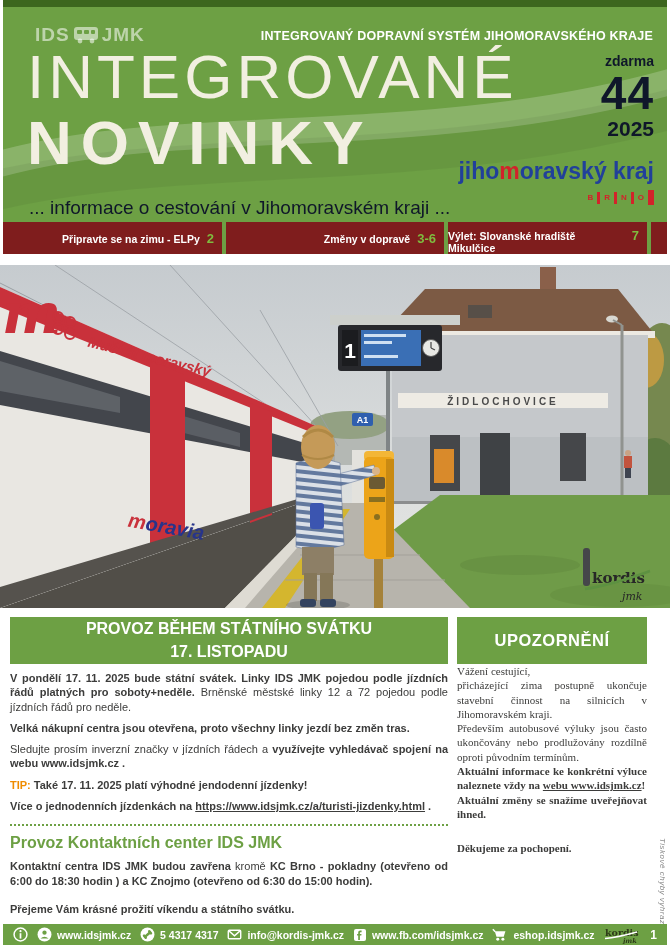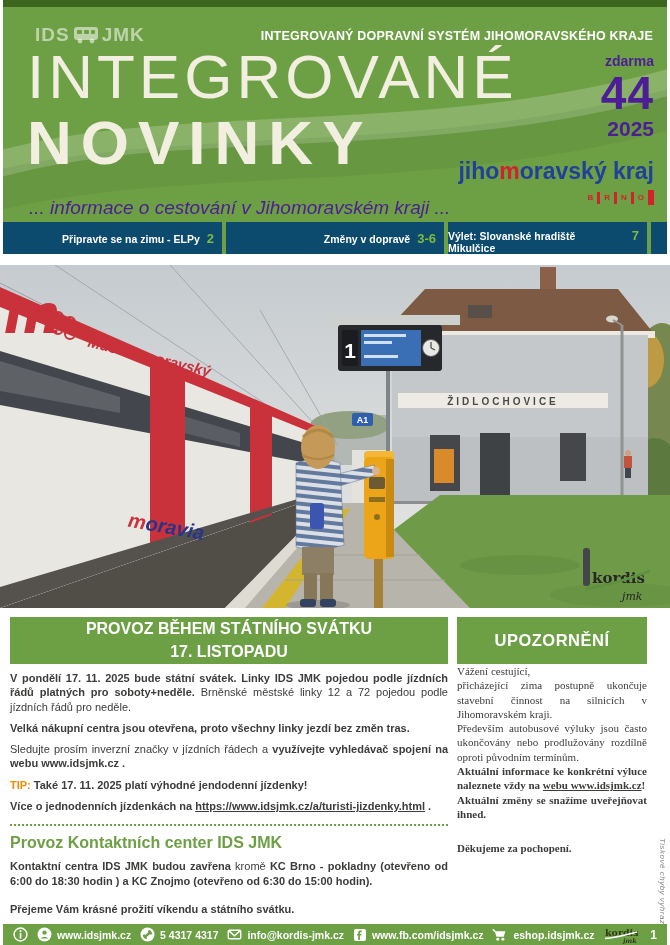--- a/index.html
+++ b/index.html
@@ -9,35 +9,35 @@
   
   .masthead{position:absolute;left:3px;right:3px;top:0;height:222px;background:#6da044;overflow:hidden;}
   .masthead-topbar{position:absolute;left:0;right:0;top:0;height:7px;background:#3c661e;}
   .swoosh-svg{position:absolute;left:0;top:0;pointer-events:none;}
   .brand{position:absolute;left:16px;top:24px;display:flex;align-items:center;gap:3px;
          color:rgba(255,255,255,.55);font-weight:bold;font-size:19px;letter-spacing:1px;margin-left:16px;}
   .masthead-tagline{position:absolute;right:14px;top:29px;color:#fff;font-weight:bold;font-size:12.5px;letter-spacing:.2px;}
   .masthead-title{position:absolute;left:24px;color:#f2efe1;font-size:62px;line-height:1;white-space:nowrap;}
   .title1{top:46px;letter-spacing:4px;}
   .title2{top:112px;letter-spacing:9px;font-weight:bold;}
-  .issue{position:absolute;right:13px;top:54px;text-align:right;color:#4c1d95;line-height:1;}
+  .issue{position:absolute;right:13px;top:54px;text-align:right;color:#0f172a;line-height:1;}
   .issue .free{font-size:14px;font-weight:bold;margin-bottom:2px;}
   .issue .num{font-size:46px;font-weight:bold;letter-spacing:1px;}
   .issue .year{font-size:21px;font-weight:bold;margin-top:2px;}
   .region{position:absolute;right:13px;top:158px;text-align:right;}
   .region-line1{font-size:23px;font-weight:bold;color:#21409a;white-space:nowrap;}
   .region-line1 .m-red{color:#d2232a;}
   .brno-row{display:flex;justify-content:flex-end;align-items:center;margin-top:5px;gap:4px;}
   .brno-row .ltr{font-size:8px;font-weight:bold;color:#d2232a;}
   .brno-row .bar{width:3px;height:12px;background:#d2232a;}
   .brno-row .bar.thick{width:6px;height:15px;}
-  .masthead-subtitle{position:absolute;left:26px;bottom:3px;color:#4c1d95;font-size:19px;font-style:italic;}
-
-  
-  .contents{position:absolute;left:3px;right:3px;top:222px;height:32px;background:#0c4a6e;color:#fff;}
+  .masthead-subtitle{position:absolute;left:26px;bottom:3px;color:#0f172a;font-size:19px;}
+
+  
+  .contents{position:absolute;left:3px;right:3px;top:222px;height:32px;background:#7f1d1d;color:#fff;}
   .cell{position:absolute;top:0;bottom:0;font-size:10.5px;font-weight:bold;}
   .cell .row{display:flex;justify-content:flex-end;align-items:baseline;gap:7px;padding-right:8px;}
   .cell .pg{color:#7fbb3f;font-size:13px;}
   .cell1{left:0;width:219px;display:flex;flex-direction:column;justify-content:center;}
   .cell2{left:223px;width:218px;display:flex;flex-direction:column;justify-content:center;}
   .cell3{left:445px;width:199px;padding-top:6px;box-sizing:border-box;}
   .cell3 .row2{display:flex;justify-content:flex-end;padding-right:22px;margin-top:2px;}
   .divider{position:absolute;top:0;bottom:0;width:4px;background:#6da044;}
   .d1{left:219px;}.d2{left:441px;}.d3{left:644px;}
 

